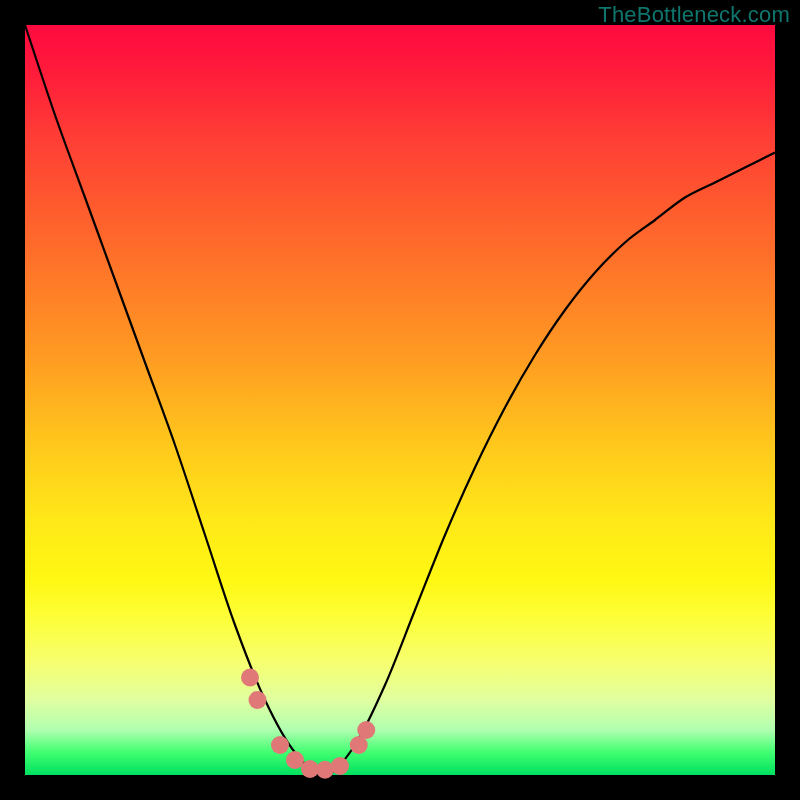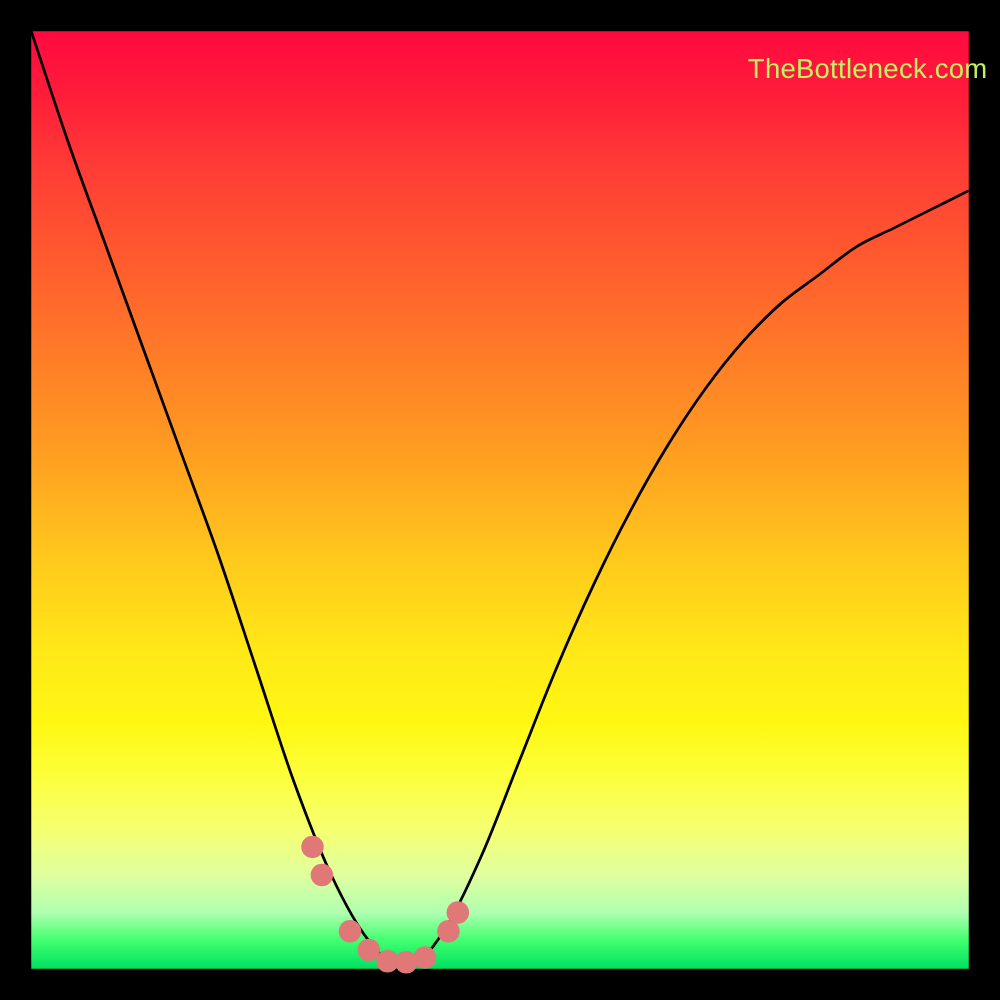--- a/index.html
+++ b/index.html
@@ -37,26 +37,25 @@
       #f6ff70 85%,
       #e0ffa0 90%,
       #b0ffb0 94%,
       #40ff70 97%,
       #00e060 100%);
   }
   .watermark {
     position: absolute;
     top: 2px;
     right: 10px;
-    color: #bef264;
+    color: #0f766e;
     font-size: 22px;
     font-weight: 500;
     letter-spacing: 0.2px;
     z-index: 50;
-    margin-top: 40px;
   }
   svg.curve {
     position: absolute;
     left: 0; top: 0;
     width: 750px; height: 750px;
     overflow: visible;
   }
   .series-line {
     fill: none;
     stroke: #000;

